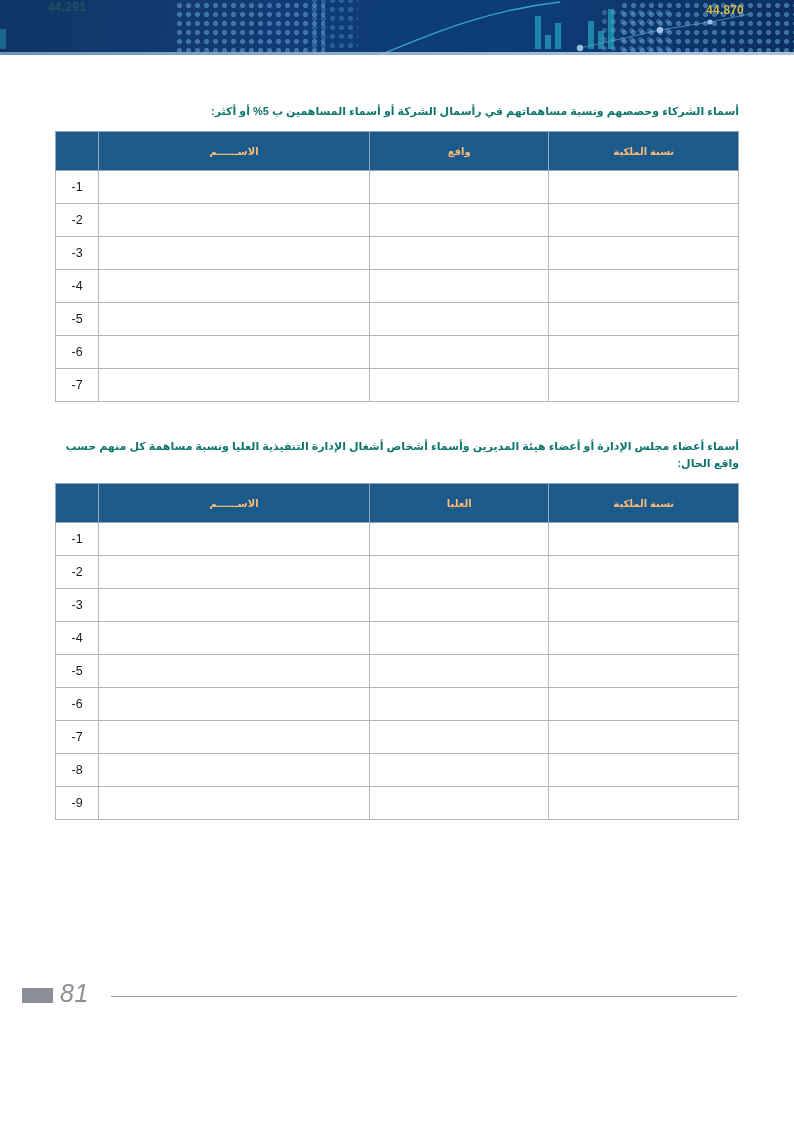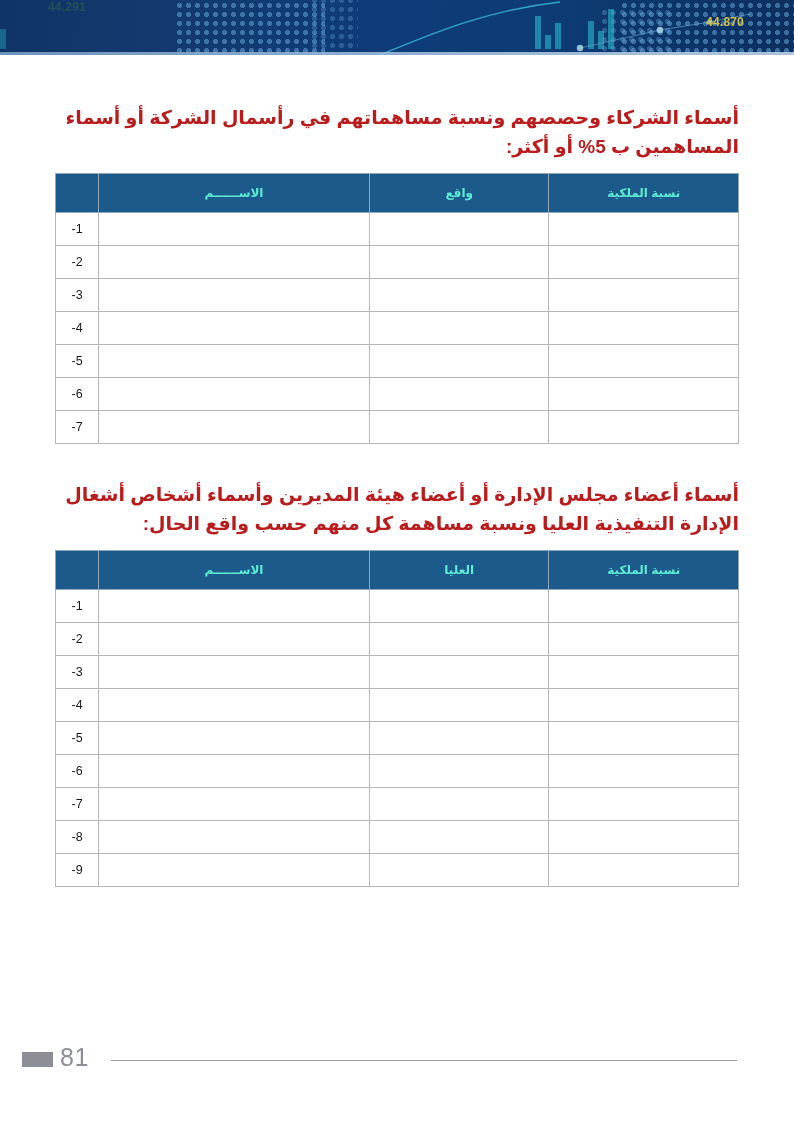--- a/index.html
+++ b/index.html
@@ -67,36 +67,36 @@
     left: 280px; top: 0;
     width: 470px; height: 55px;
   }
   .band-num {
     position: absolute;
     font-weight: bold;
     font-size: 12px;
     letter-spacing: .2px;
     font-family: "Liberation Sans", sans-serif;
   }
-  .band-num.right { right: 50px; top: 3px; color: #cfbc4a; margin-top: 12px; }
+  .band-num.right { right: 50px; top: 3px; color: #cfbc4a; }
   .band-num.left  { left: 48px;  top: 0px; color: #2f6a52; opacity: .55; }
 
   
   .page {
     position: absolute;
     left: 0; top: 55px;
     width: 794px;
   }
 
   .section-title {
     width: 684px;
     margin: 9px auto;
-    font-size: 19px;
+    font-size: 11px;
     font-weight: bold;
-    color: #b91c1c;
+    color: #0f766e;
     text-align: right;
     line-height: 1.55;
     direction: rtl;
     unicode-bidi: embed;
   }
   .sec1-title { margin-top: 48px; }
   .sec2-title { margin-top: 36px; text-align: right; }
 
   table.form-table {
     width: 684px;
@@ -109,46 +109,47 @@
   table.form-table td {
     border: 1px solid #b7b7b7;
     padding: 0;
     height: 32px;
     text-align: center;
     vertical-align: middle;
     font-size: 12.5px;
   }
   table.form-table thead th {
     background: #1c5a8c;
-    color: #5eead4;
+    color: #fdba74;
     font-weight: bold;
     height: 38px;
     border: 1px solid #8fa7bb;
-    font-size: 12px;
+    font-size: 10px;
   }
   col.c-index { width: 43px; }
   col.c-name  { width: 270px; }
   col.c-mid   { width: 179px; }
   col.c-own   { width: 189px; }
 
   td.idx {
     color: #1a1a1a;
     font-size: 13px;
     font-family: "Liberation Sans", sans-serif;
     direction: ltr;
   }
 
   
   .footer {
     position: absolute;
     left: 0;
-    top: 1040px;
+    top: 976px;
     width: 638px;
     height: 40px;
     direction: ltr;
+    font-style: italic;
   }
   .footer-bar {
     position: absolute;
     left: 22px; top: 12px;
     width: 31px; height: 15px;
     background: #8c9096;
   }
   .footer-page {
     position: absolute;
     left: 60px; top: 3px;

